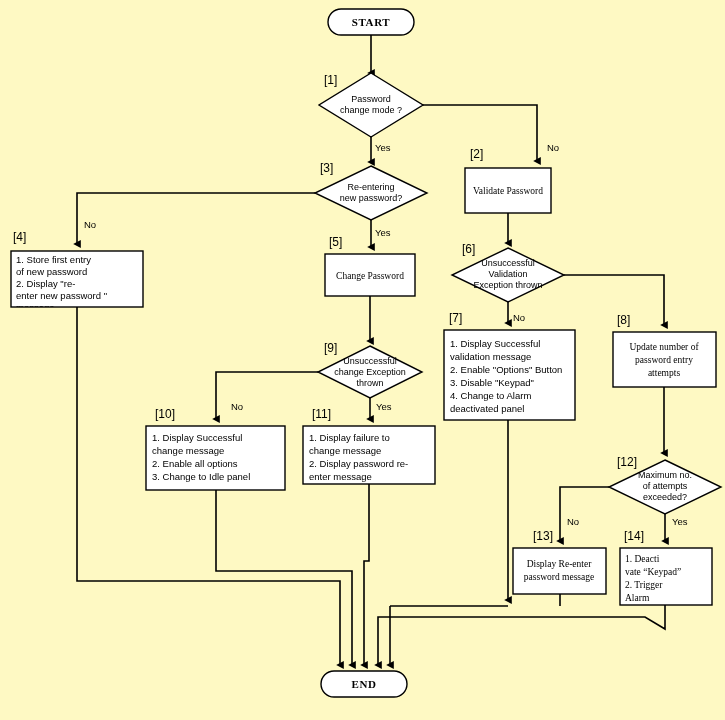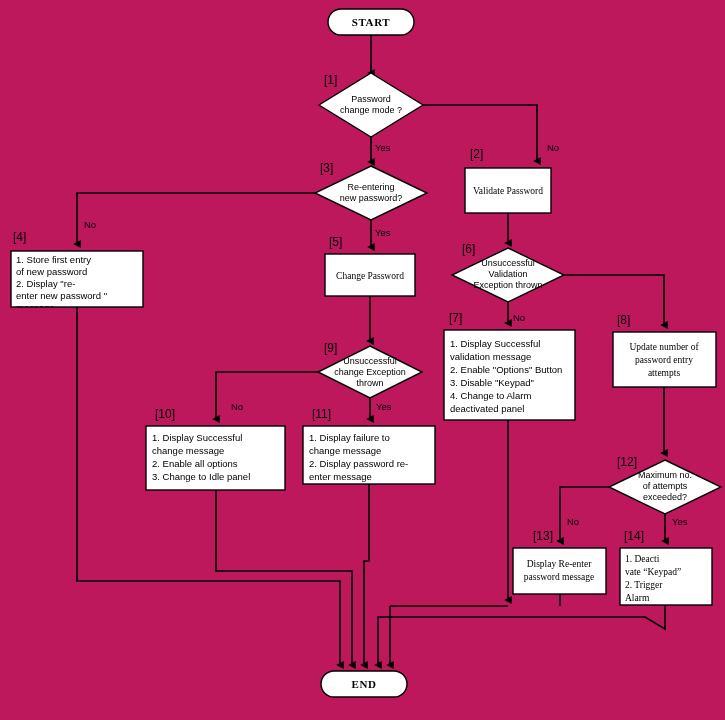--- a/index.html
+++ b/index.html
@@ -1,17 +1,17 @@
 <!DOCTYPE html>
 <html><head>
 <meta charset="utf-8">
 <style>
   html,body{margin:0;padding:0;background:#ffffff;}
   body{width:725px;height:720px;font-family:"Liberation Serif",serif;}
-  #chart-root{position:relative;width:725px;height:720px;overflow:hidden;background:#be185d;}
+  #chart-root{position:relative;width:725px;height:720px;overflow:hidden;background:#fef9c3;}
   svg#flow{position:absolute;left:0;top:0;width:725px;height:720px;}
   .node-text{font-family:"Liberation Serif",serif;font-size:9.5px;fill:#000;}
   .node-text-sans{font-family:"Liberation Sans",sans-serif;font-size:9.5px;fill:#000;}
   .term-text{font-family:"Liberation Serif",serif;font-size:11px;font-weight:bold;fill:#000;letter-spacing:.6px;}
   .tag-text{font-family:"Liberation Sans",sans-serif;font-size:12px;fill:#000;}
   .edge-label{font-family:"Liberation Sans",sans-serif;font-size:9.5px;fill:#000;}
   .dia-text{font-family:"Liberation Sans",sans-serif;font-size:9px;fill:#000;}
   .shape{fill:#ffffff;stroke:#000000;stroke-width:1.4;}
   .link{fill:none;stroke:#000000;stroke-width:1.6;}
 </style>

